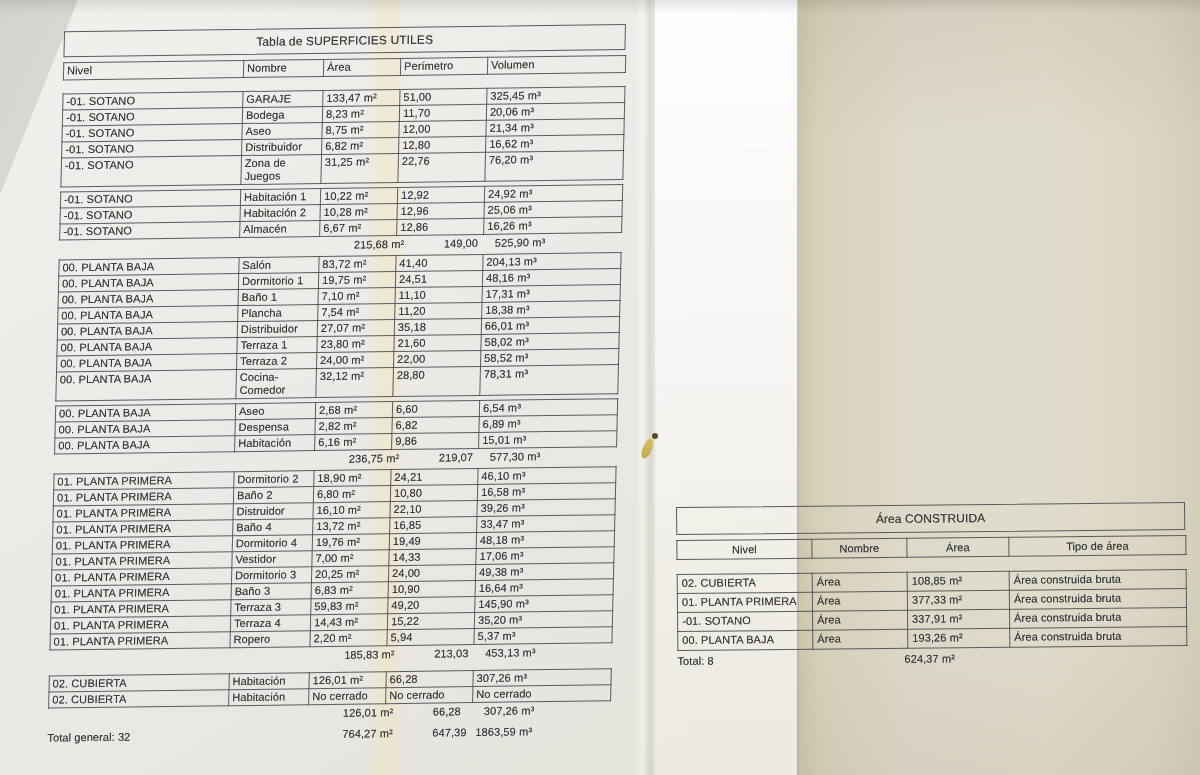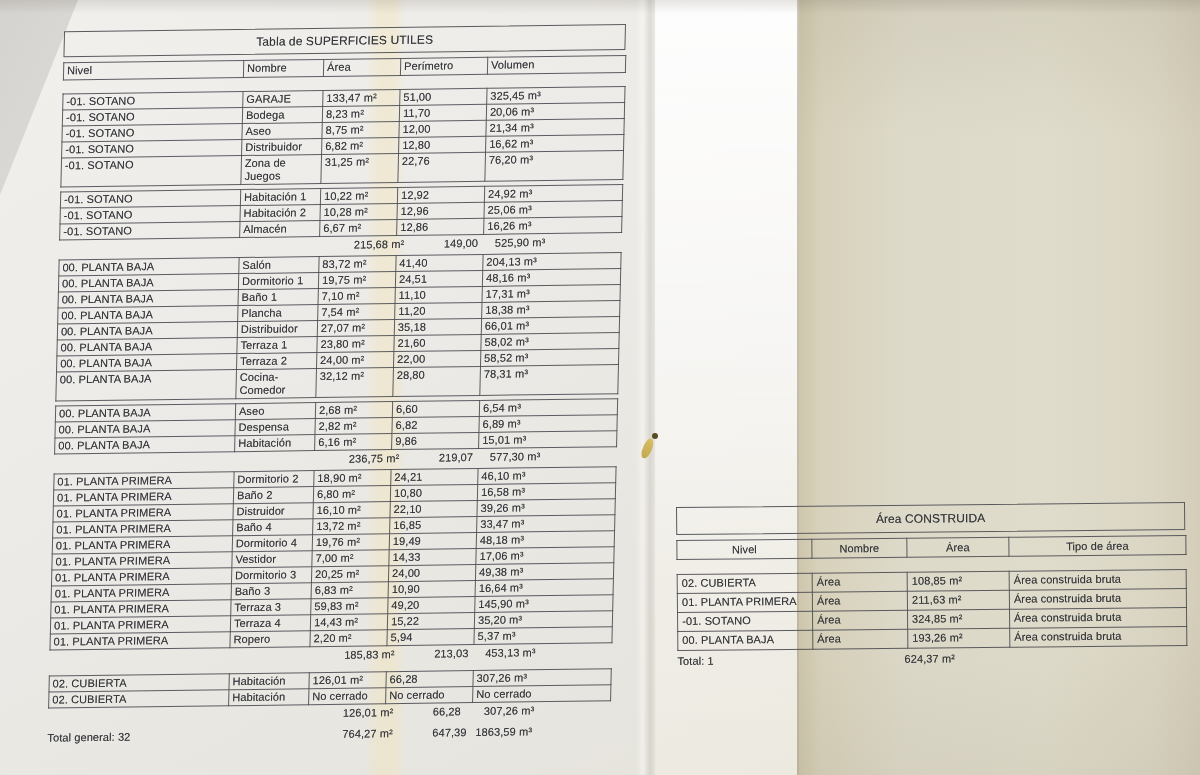--- a/index.html
+++ b/index.html
@@ -461,36 +461,36 @@
       <tbody>
           <tr>
             <td>02. CUBIERTA</td>
             <td>Área</td>
             <td>108,85 m²</td>
             <td>Área construida bruta</td>
           </tr>
           <tr>
             <td>01. PLANTA PRIMERA</td>
             <td>Área</td>
-            <td>211,63 m²</td>
+            <td>377,33 m²</td>
             <td>Área construida bruta</td>
           </tr>
           <tr>
             <td>-01. SOTANO</td>
             <td>Área</td>
-            <td>324,85 m²</td>
+            <td>337,91 m²</td>
             <td>Área construida bruta</td>
           </tr>
           <tr>
             <td>00. PLANTA BAJA</td>
             <td>Área</td>
             <td>193,26 m²</td>
             <td>Área construida bruta</td>
           </tr>
         </tbody>
     </table>
     <div class="rtotal">
-      <span class="rt-label">Total: 1</span>
+      <span class="rt-label">Total: 8</span>
       <span class="rt-area">624,37 m²</span>
     </div>
   </div>
 
 </div>
 
 </body></html>

